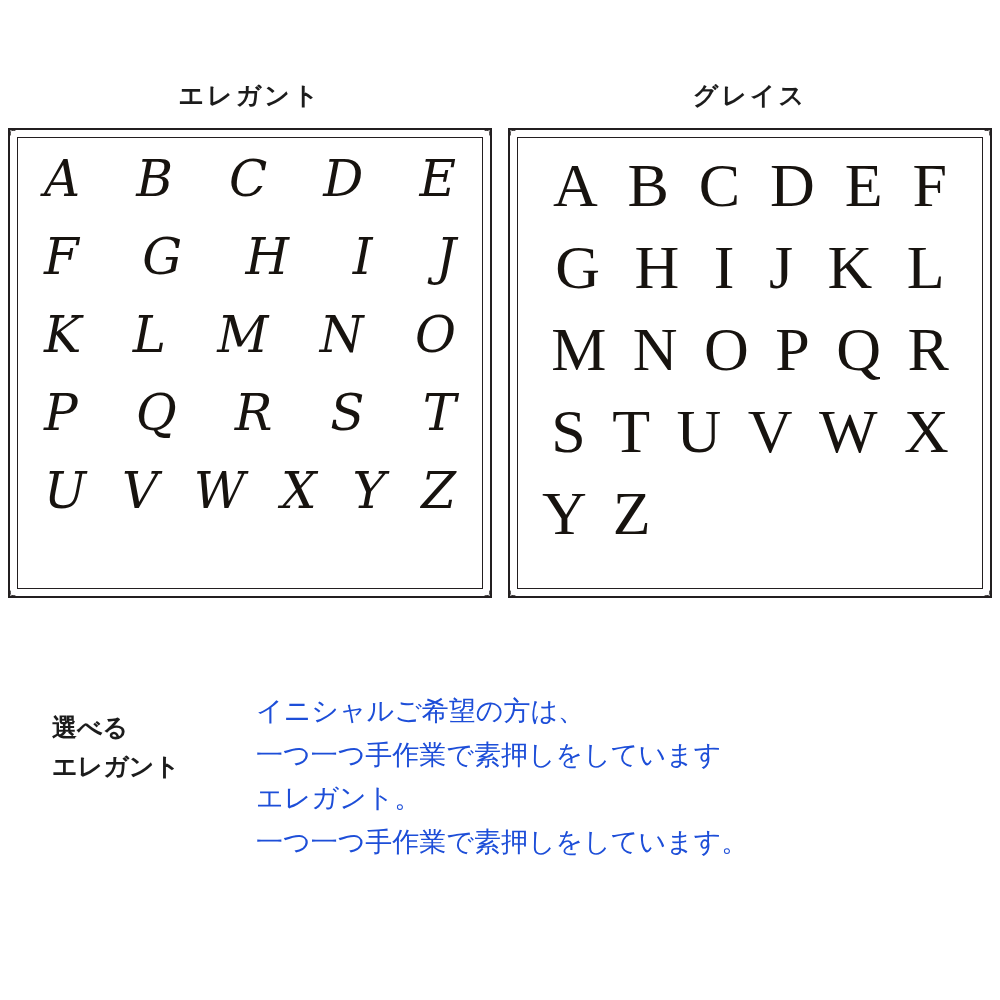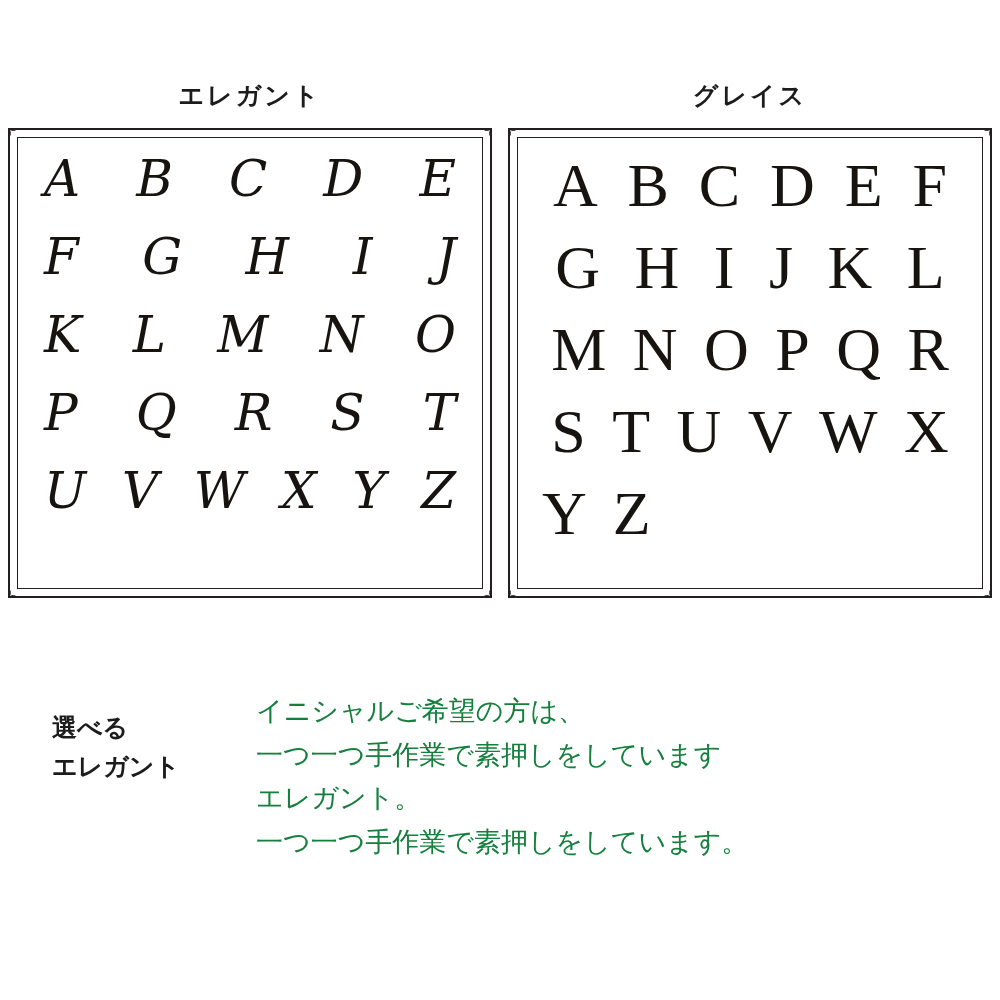--- a/index.html
+++ b/index.html
@@ -147,21 +147,21 @@
     color: #1c1c1c;
     text-align: left;
     padding-top: 18px;
   }
   .caption-label .l2 { display: block; }
   .caption-text {
     flex: 1;
     padding-left: 56px;
     font-size: 27px;
     line-height: 1.62;
-    color: #15803d;
+    color: #1d4ed8;
     font-weight: 400;
   }
   .caption-text div { white-space: nowrap; }
 </style>
 </head>
 <body>
 
 <div class="page">
 
   <div class="panel-titles">

